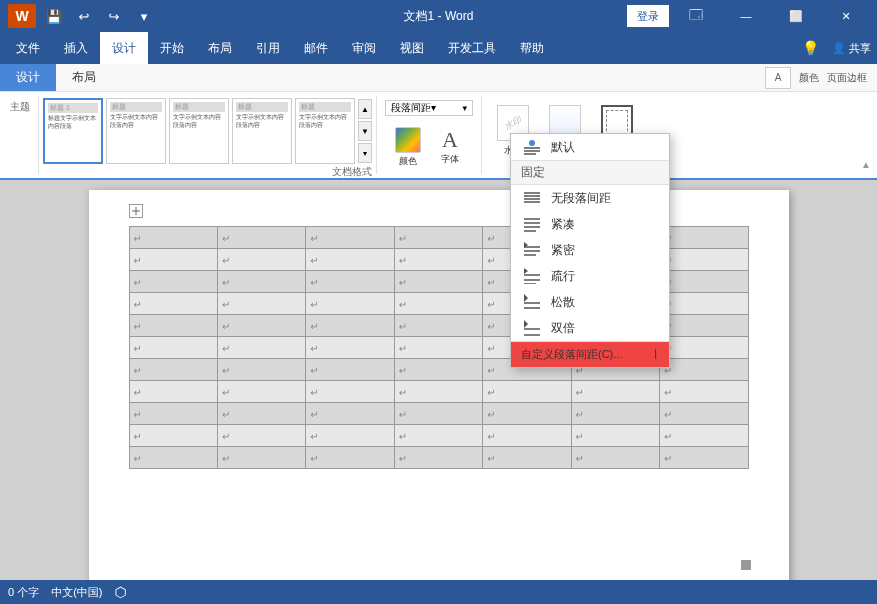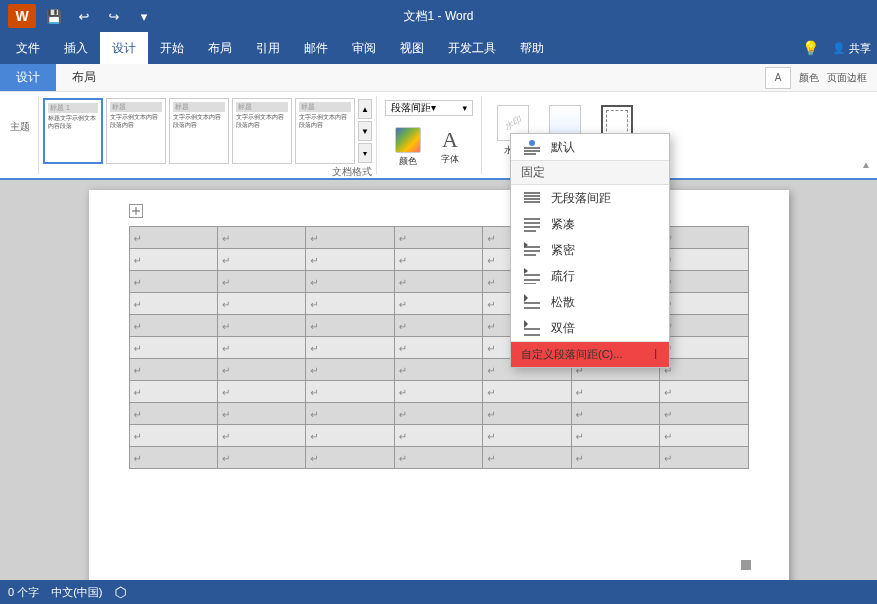--- a/index.html
+++ b/index.html
@@ -190,20 +190,27 @@
   <div class="title-left">
     <div class="qat-btn" style="font-weight:bold;font-size:14px;color:#fff;background:#d04a02;width:28px;height:24px;border-radius:2px;display:flex;align-items:center;justify-content:center;">W</div>
     <div class="qat-btn" title="保存">💾</div>
     <div class="qat-btn" title="撤销">↩</div>
     <div class="qat-btn" title="恢复">↪</div>
     <div class="qat-btn" title="自定义">▾</div>
   </div>
   <div class="title-center">
     <span>文档1 - Word</span>
   </div>
+  <div style="display:flex;align-items:center;gap:4px;">
+    <button class="login-btn">登录</button>
+    <div class="win-btn" style="font-size:13px;">🗔</div>
+    <div class="win-btn">—</div>
+    <div class="win-btn">⬜</div>
+    <div class="win-btn close">✕</div>
+  </div>
 </div>
 
 <div id="ribbon-tabs">
   <div class="ribbon-tab">
       <span>文件</span>
     </div>
   <div class="ribbon-tab">
       <span>插入</span>
     </div>
   <div class="ribbon-tab active" style="background:white;color:#2b5797;">
@@ -257,21 +264,21 @@
         <span style="color:#666;font-size:10px;">A</span>
       </div>
       <div style="font-size:10px;color:#555;cursor:pointer;">颜色</div>
       <div style="font-size:10px;color:#555;cursor:pointer;">页面边框</div>
     </div>
   </div>
 
   <div style="display:flex;height:86px;background:white;padding:4px 2px;">
 
     <div style="display:flex;flex-direction:column;align-items:center;padding:4px 8px;border-right:1px solid #e0e0e0;">
-      <div style="font-size:10px;color:#666;margin-top:20px;">主题</div>
+      <div style="font-size:10px;color:#666;margin-top:0;">主题</div>
     </div>
 
     <div style="display:flex;flex-direction:column;padding:2px 4px;border-right:1px solid #e0e0e0;">
       <div style="display:flex;gap:3px;flex:1;align-items:center;">
 
         <div style="width:60px;height:66px;border:2px solid #4a86d8;cursor:pointer;padding:3px;background:white;">
           <div style="font-size:7px;color:#999;background:#ddd;height:10px;margin-bottom:2px;display:flex;align-items:center;padding:0 2px;">标题 1</div>
           <div style="font-size:6px;color:#555;line-height:1.3;">标题文字示例文本内容段落</div>
         </div>
 

